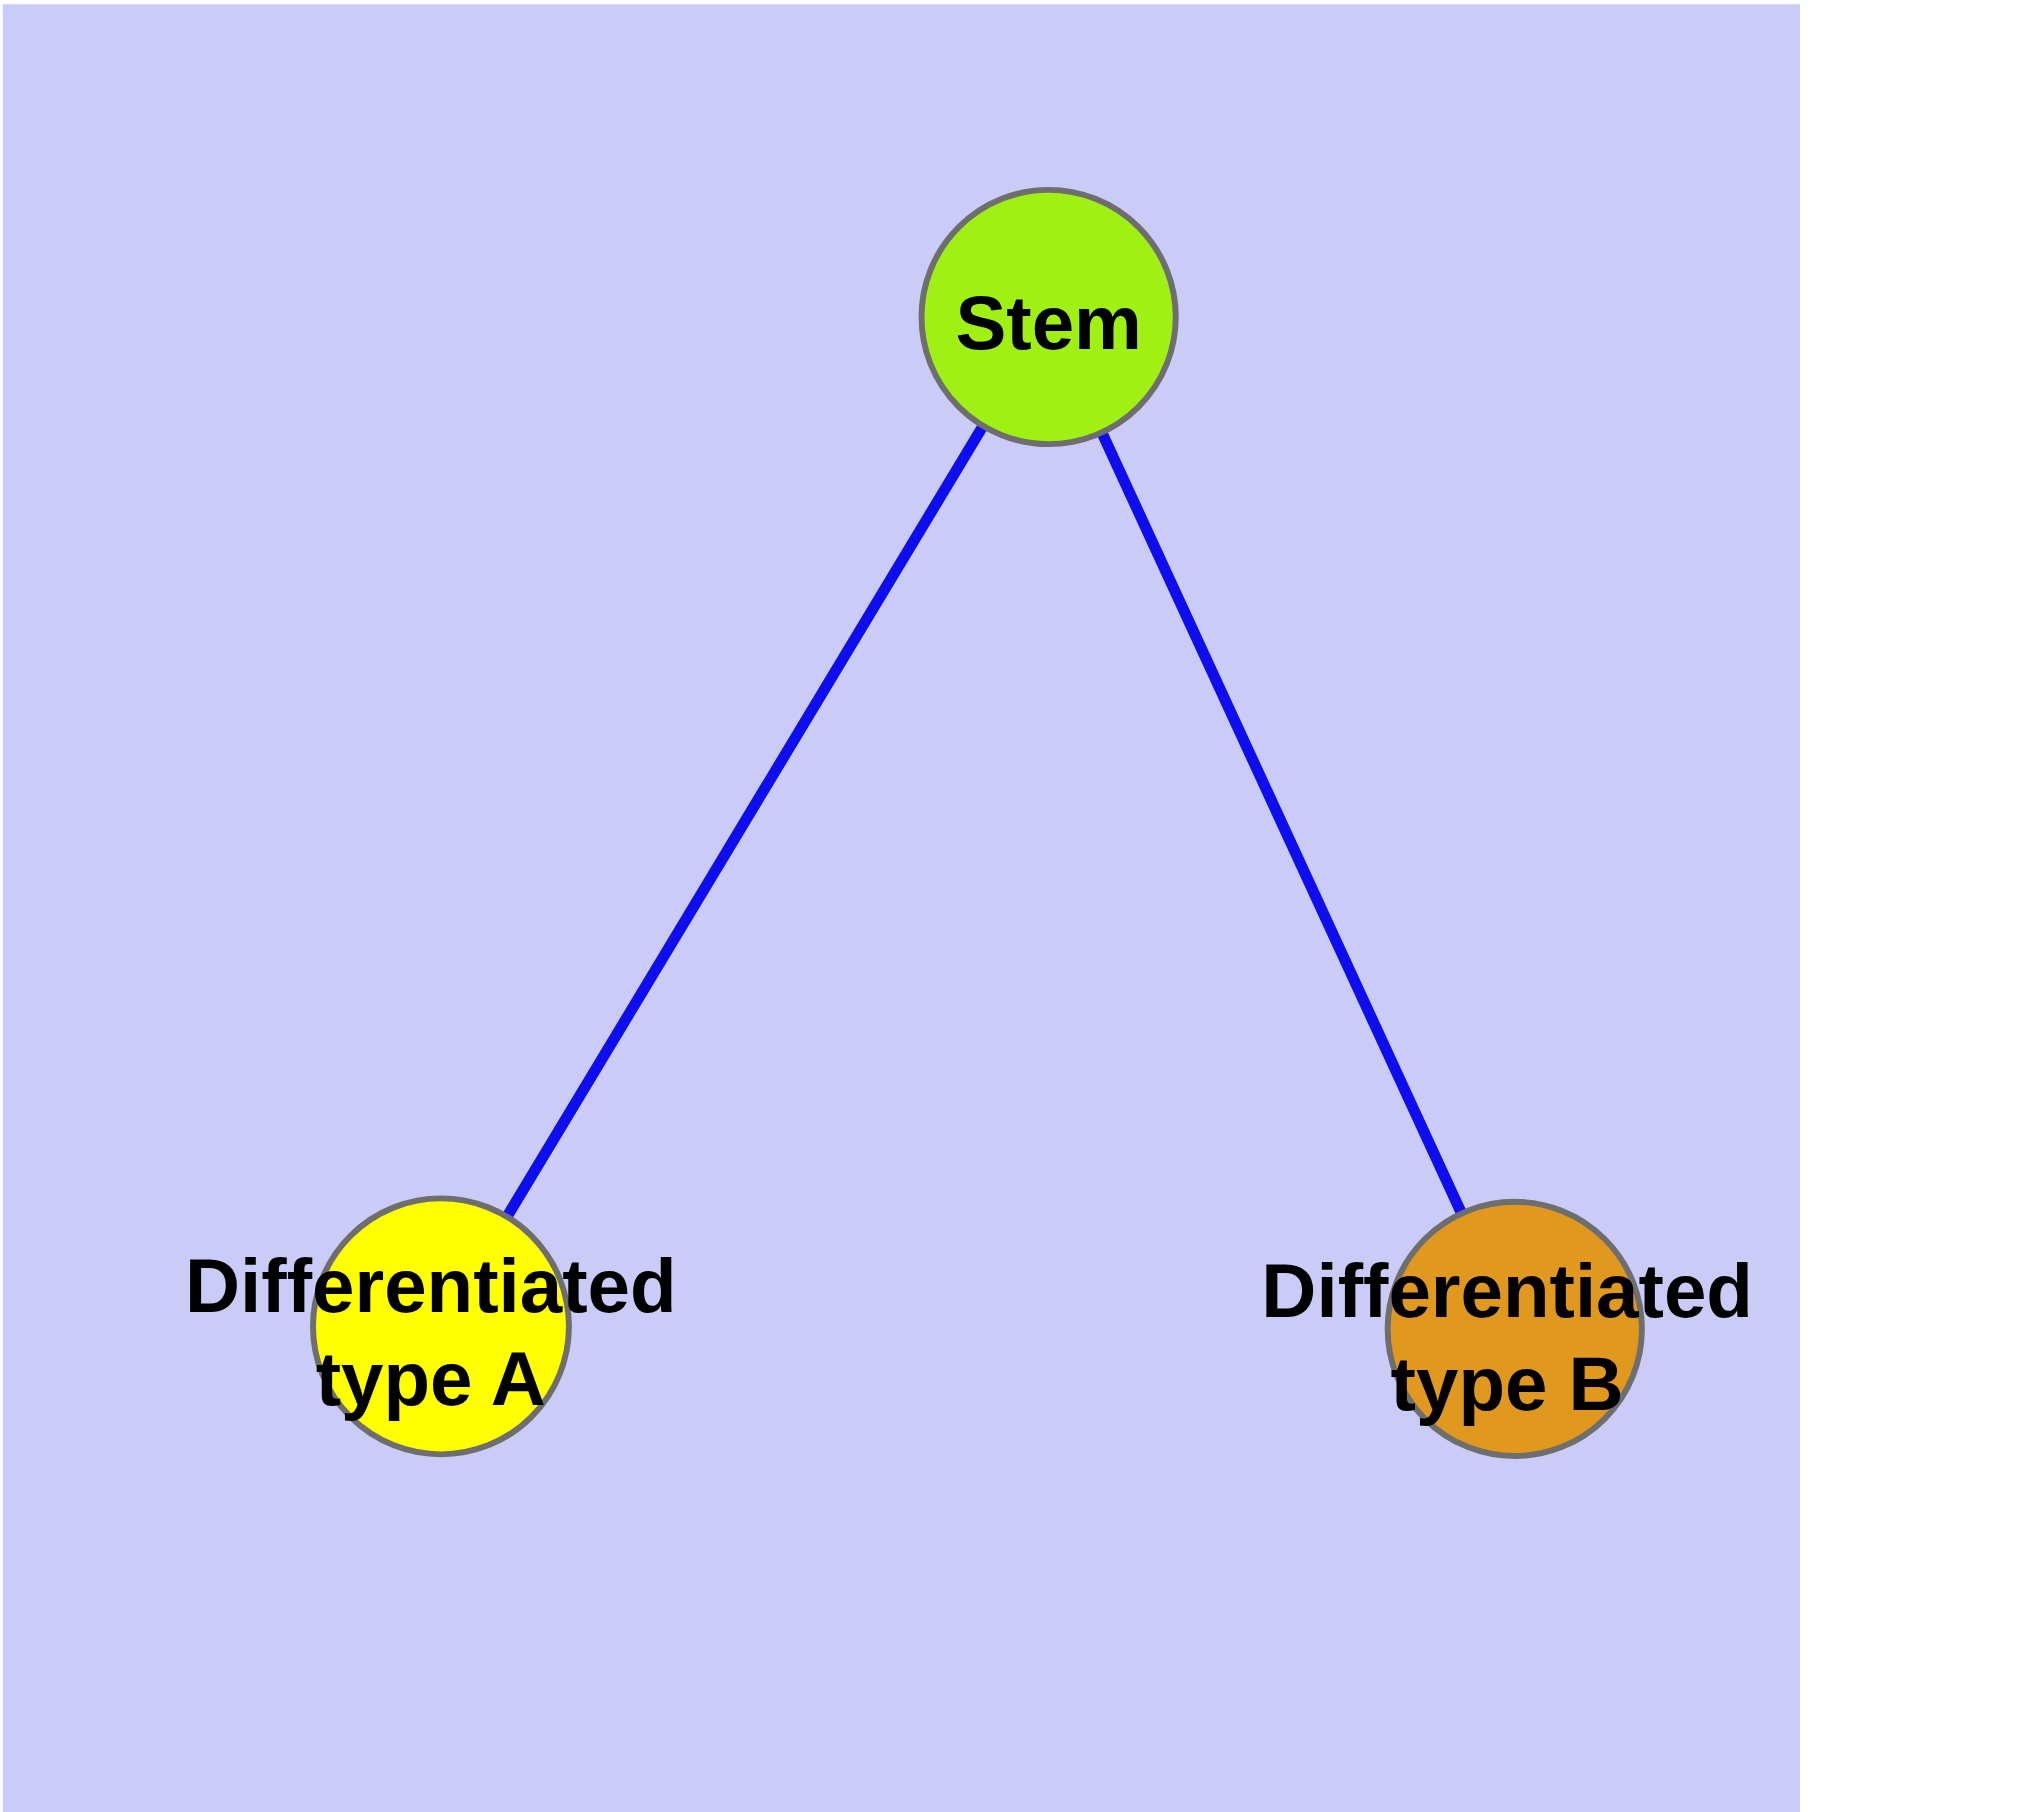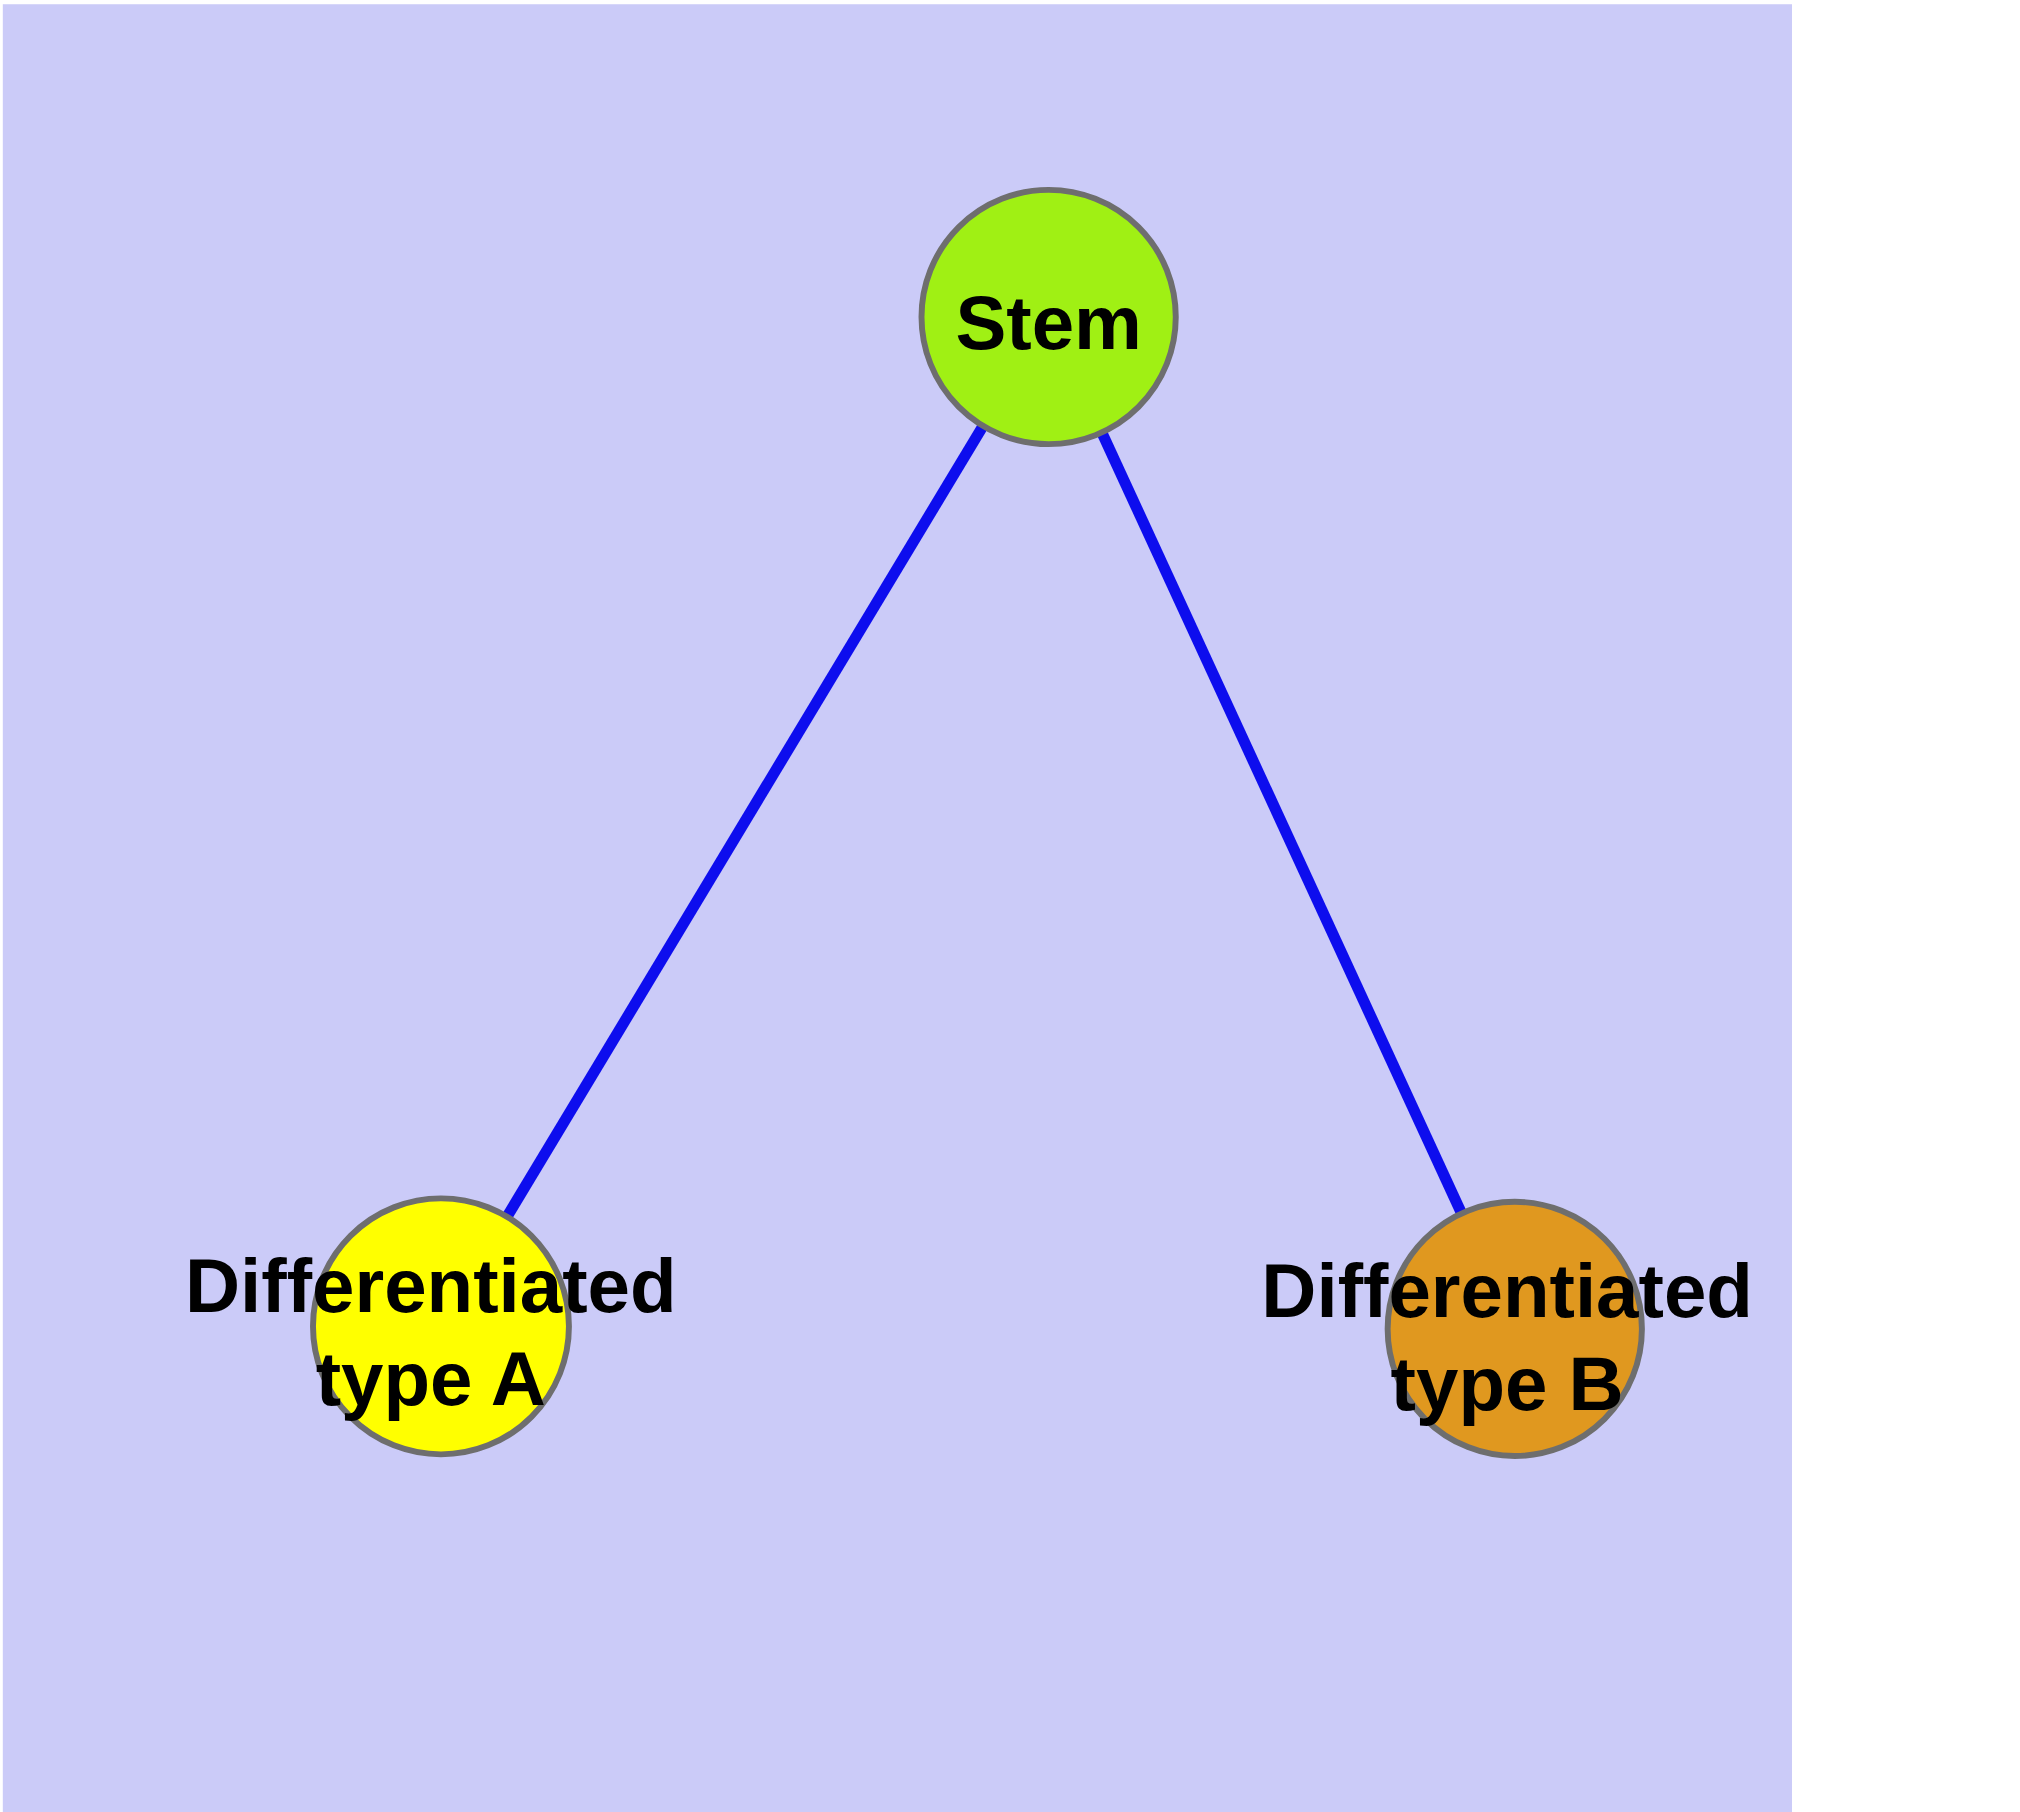--- a/index.html
+++ b/index.html
@@ -7,20 +7,21 @@
     padding: 0;
     background: #ffffff;
   }
   .page {
     position: relative;
     width: 1792px;
     height: 1812px;
     background: #ffffff;
     overflow: hidden;
     font-family: "Liberation Sans", sans-serif;
+    padding-left: 8px;
   }
   .diagram-svg {
     position: absolute;
     left: 0;
     top: 0;
     width: 2021px;
     height: 1812px;
     display: block;
   }
   .node-label {

